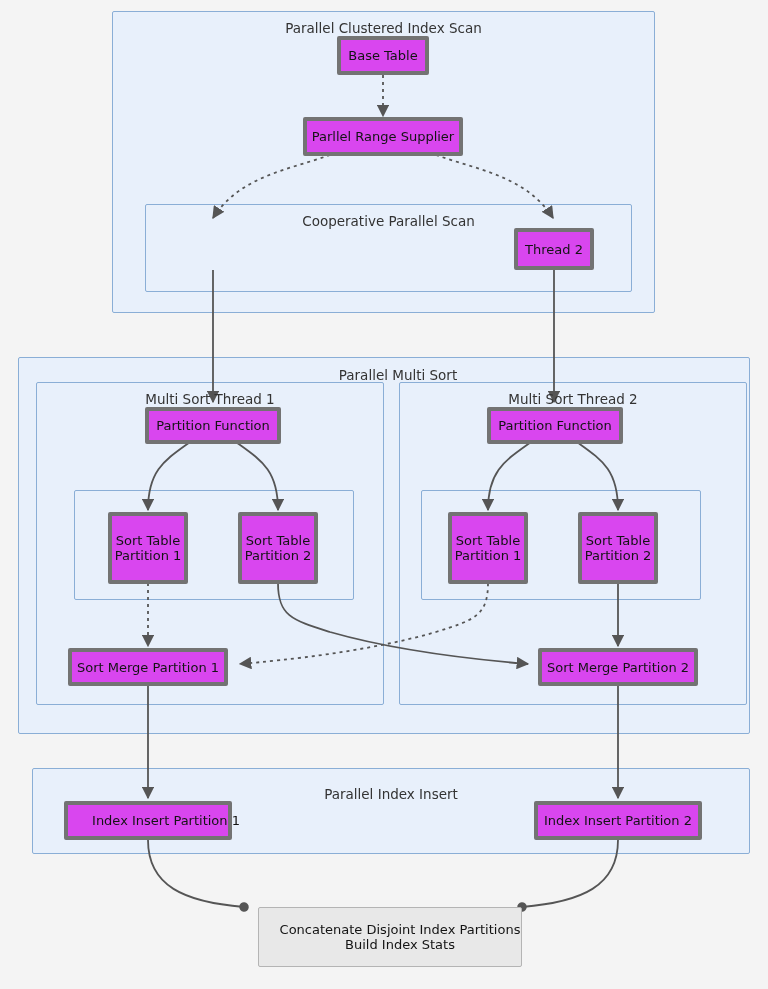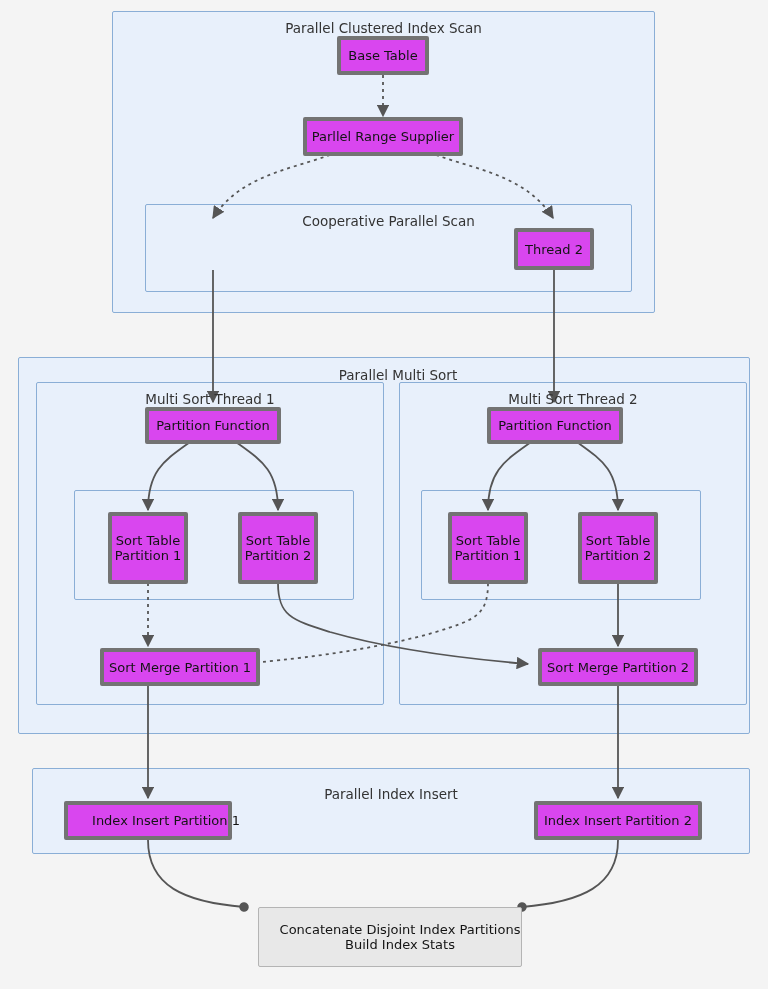--- a/index.html
+++ b/index.html
@@ -151,21 +151,21 @@
   </div>
   <div class="node" style="left:448px;top:512px;width:80px;height:72px;">
     <span>Sort Table</span>
     <span class="l2">Partition 1</span>
   </div>
   <div class="node" style="left:578px;top:512px;width:80px;height:72px;">
     <span>Sort Table</span>
     <span class="l2">Partition 2</span>
   </div>
 
-  <div class="node" style="left:68px;top:648px;width:160px;height:38px;margin-left:32px;">
+  <div class="node" style="left:68px;top:648px;width:160px;height:38px;">
     <span>Sort Merge Partition 1</span>
   </div>
   <div class="node" style="left:538px;top:648px;width:160px;height:38px;">
     <span>Sort Merge Partition 2</span>
   </div>
 
   <div class="node" style="left:64px;top:801px;width:168px;height:39px;padding-left:36px;">
     <span>Index Insert Partition 1</span>
   </div>
   <div class="node" style="left:534px;top:801px;width:168px;height:39px;">

